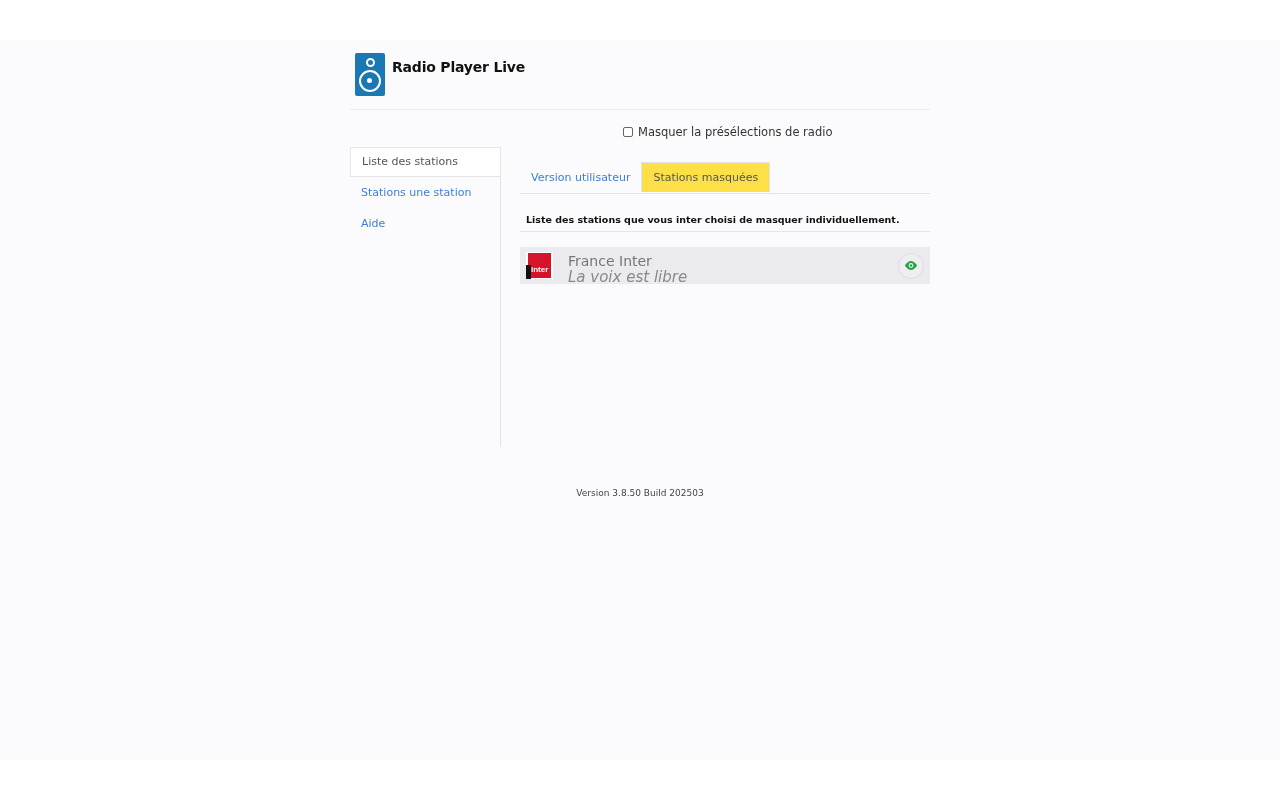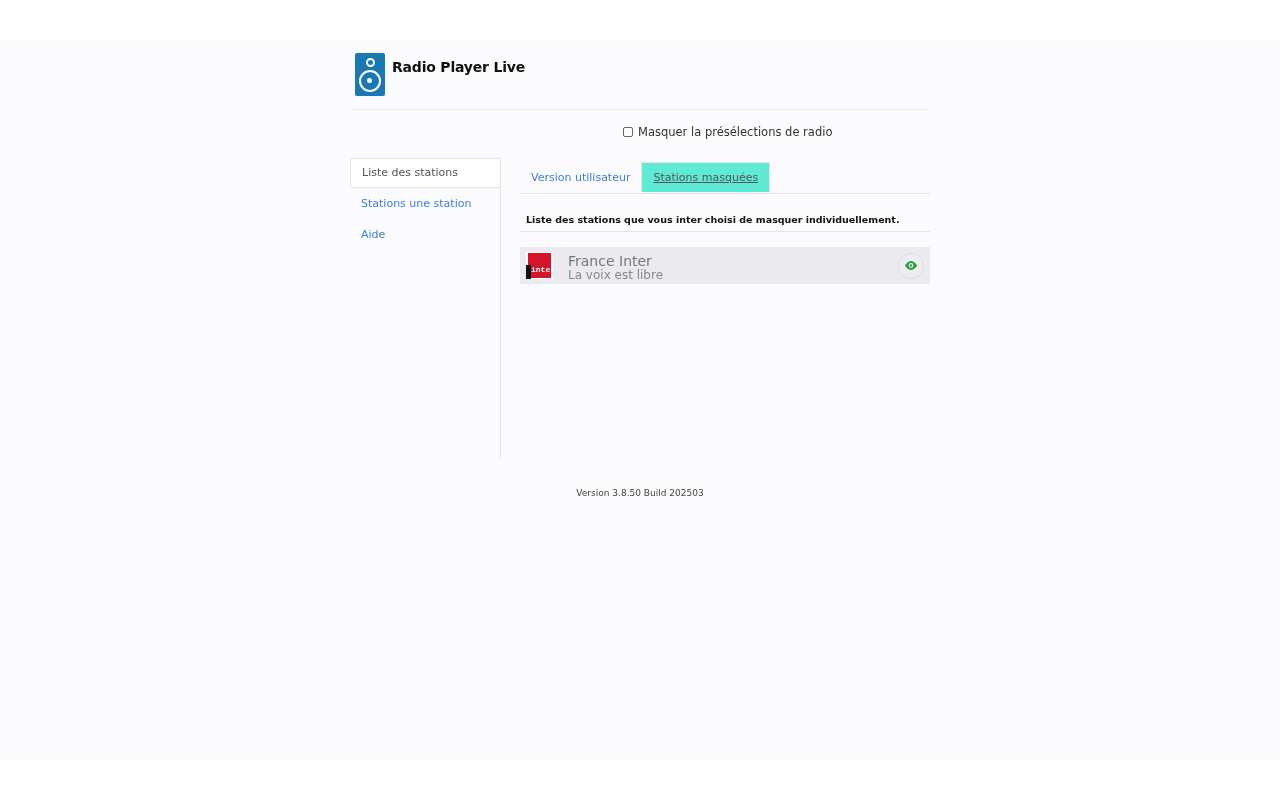--- a/index.html
+++ b/index.html
@@ -30,59 +30,59 @@
   }
   .hide-presets {
     position: absolute; left: 265px; top: 85px; font-size: 11.5px; color: #333;
     display: flex; align-items: center; margin-left: 8px;
   }
   .hide-presets .cb {
     width: 8px; height: 8px; border: 1px solid #666; border-radius: 2px; background: #fff;
     margin-right: 5px;
   }
   .sidebar {
-    position: absolute; left: 0; top: 118px; width: 150px; height: 300px;
+    position: absolute; left: 0; top: 107px; width: 150px; height: 300px;
     border-right: 1px solid #e3e3e8;
   }
   .side-item {
     height: 30px; line-height: 30px; padding-left: 11px; font-size: 11px;
     color: #3d7ed9; cursor: pointer; margin-bottom: 1px;
   }
   .side-item.active {
     background: #fff; color: #555; border: 1px solid #e5e5ea; border-right: none;
     height: 28px; line-height: 28px;
   }
   .tabs {
     position: absolute; left: 170px; top: 123px; width: 410px; height: 30px;
     border-bottom: 1px solid #e3e3e8; display: flex;
   }
   .tab {
     padding: 0 11px; height: 29px; line-height: 30px; font-size: 11px; color: #3d7ed9;
     cursor: pointer;
   }
   .tab.active {
-    background: #5eead4; color: #555; border: 1px solid #e3e3e8; border-bottom: 1px solid #fff;
-    height: 29px; margin-top: -1px; text-decoration: underline;
+    background: #fde047; color: #555; border: 1px solid #e3e3e8; border-bottom: 1px solid #fff;
+    height: 29px; margin-top: -1px;
   }
   .desc {
     position: absolute; left: 176px; top: 174px; font-size: 9.5px; font-weight: bold; color: #111;
   }
   .desc-rule { position: absolute; left: 170px; top: 191px; width: 410px; height: 1px; background: #e6e6ea; }
   .station {
     position: absolute; left: 170px; top: 207px; width: 410px; height: 37px;
     background: #ebeaef;
   }
   .st-logo {
     position: absolute; left: 6px; top: 5px; width: 27px; height: 27px; background: #fff;
   }
   .st-logo .red { position: absolute; left: 2px; top: 1px; width: 23px; height: 25px; background: #d5132b; }
   .st-logo .blk { position: absolute; left: 0px; top: 13px; width: 5px; height: 14px; background: #111; }
-  .st-logo .txt { position: absolute; left: 5px; top: 13px; font-size: 8px; font-weight: bold; color: #fff; font-family: Liberation Mono, monospace; }
+  .st-logo .txt { position: absolute; left: 5px; top: 13px; font-size: 8px; font-weight: bold; color: #fff; font-family: Liberation Sans, sans-serif; }
   .st-name { position: absolute; left: 48px; top: 6px; font-size: 14px; color: #777; }
-  .st-slogan { position: absolute; left: 48px; top: 21px; font-size: 12px; color: #888; }
+  .st-slogan { position: absolute; left: 48px; top: 21px; font-size: 15px; color: #888; font-style: italic; }
   .st-show {
     position: absolute; left: 378px; top: 6px; width: 24px; height: 24px; border-radius: 50%;
     border: 1px solid #ddd; background: #eeedf2; cursor: pointer;
   }
   .st-show svg { position: absolute; left: 5px; top: 6px; }
   .footer {
     position: absolute; left: 0; top: 448px; width: 1280px; text-align: center;
     font-size: 9px; color: #444;
   }
 </style>

